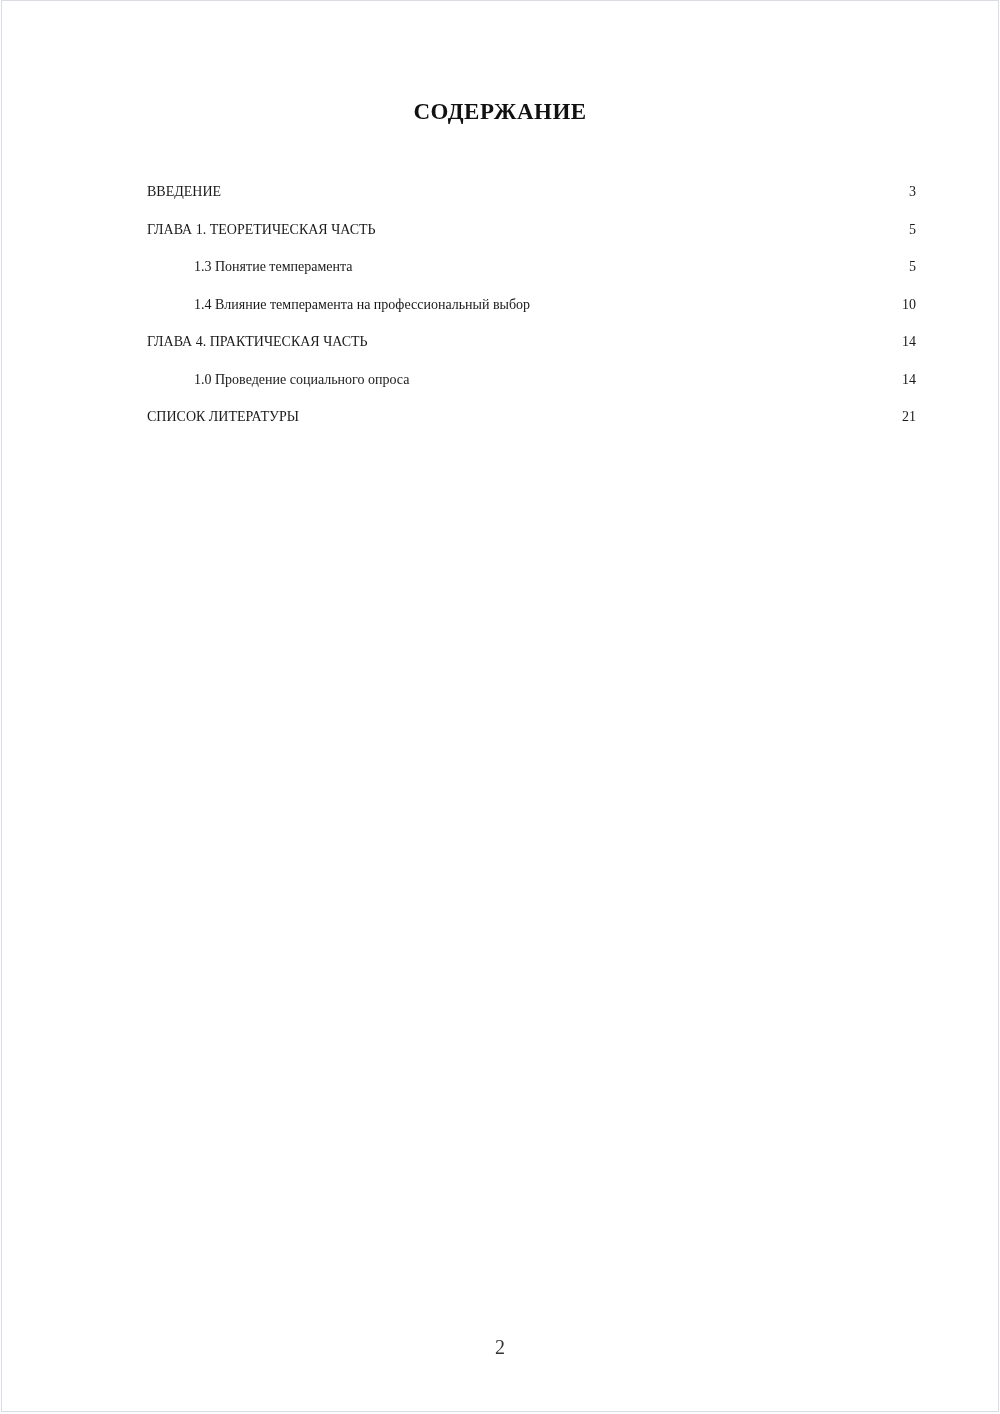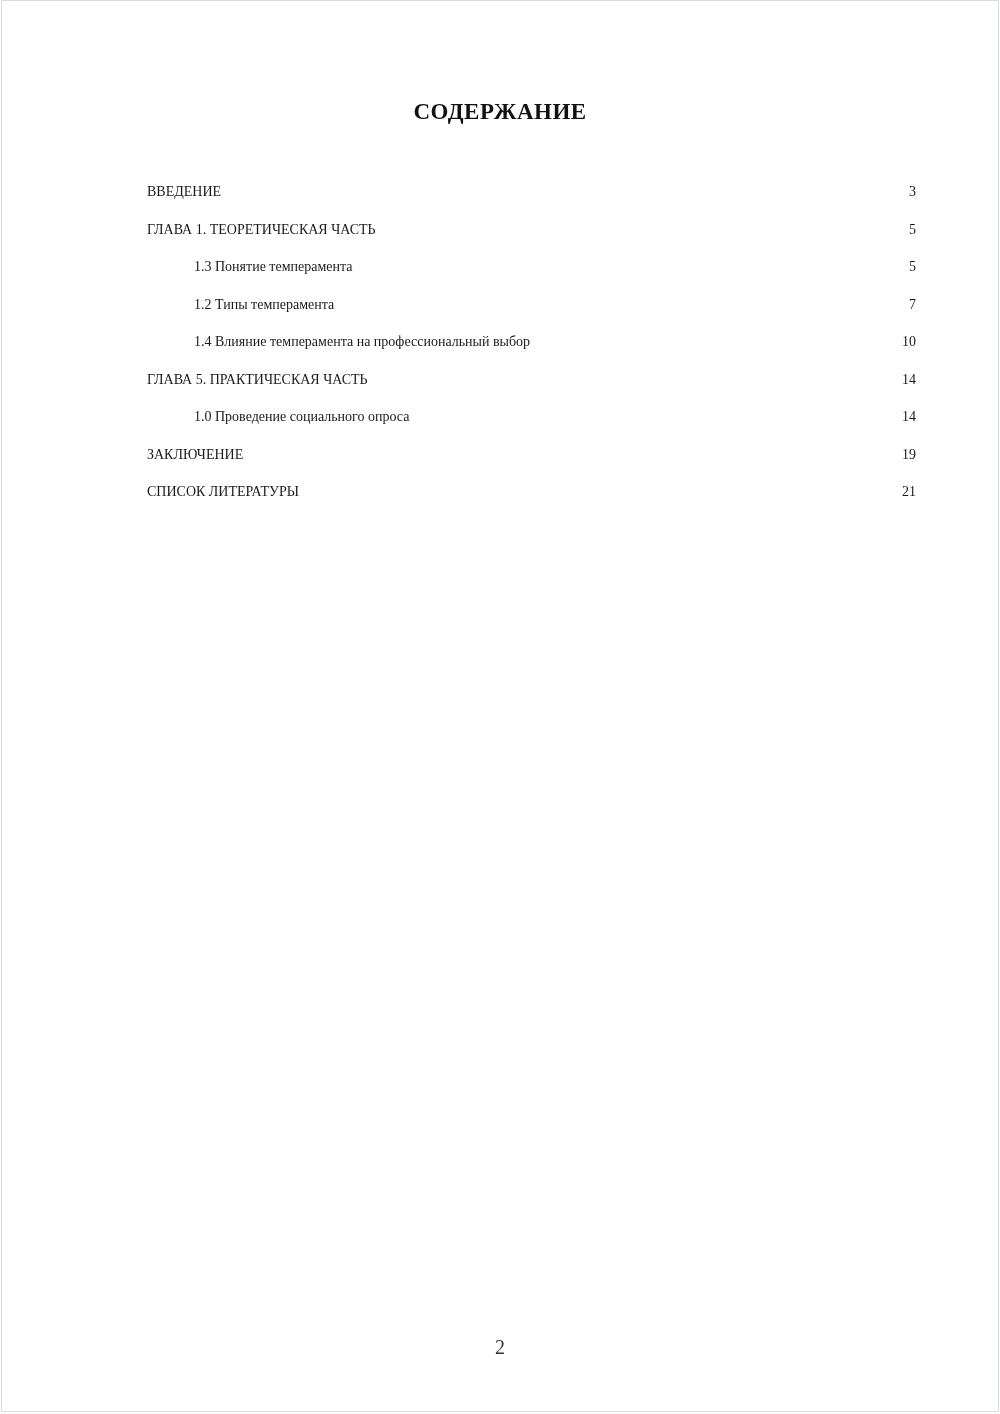--- a/index.html
+++ b/index.html
@@ -77,38 +77,30 @@
       </div>
       <div class="toc-row">
         <span class="label">ГЛАВА 1. ТЕОРЕТИЧЕСКАЯ ЧАСТЬ</span>
         <span class="pagenum">5</span>
       </div>
       <div class="toc-row indent-1">
         <span class="label">1.3 Понятие темперамента</span>
         <span class="pagenum">5</span>
       </div>
       <div class="toc-row indent-1">
-        <span class="label">1.2 Типы темперамента</span>
-        <span class="pagenum">7</span>
-      </div>
-      <div class="toc-row indent-1">
         <span class="label">1.4 Влияние темперамента на профессиональный выбор</span>
         <span class="pagenum">10</span>
       </div>
       <div class="toc-row">
-        <span class="label">ГЛАВА 5. ПРАКТИЧЕСКАЯ ЧАСТЬ</span>
+        <span class="label">ГЛАВА 4. ПРАКТИЧЕСКАЯ ЧАСТЬ</span>
         <span class="pagenum">14</span>
       </div>
       <div class="toc-row indent-1">
         <span class="label">1.0 Проведение социального опроса</span>
         <span class="pagenum">14</span>
-      </div>
-      <div class="toc-row">
-        <span class="label">ЗАКЛЮЧЕНИЕ</span>
-        <span class="pagenum">19</span>
       </div>
       <div class="toc-row">
         <span class="label">СПИСОК ЛИТЕРАТУРЫ</span>
         <span class="pagenum">21</span>
       </div>
     </div>
 
   <div class="page-footer">2</div>
 </div>
 

